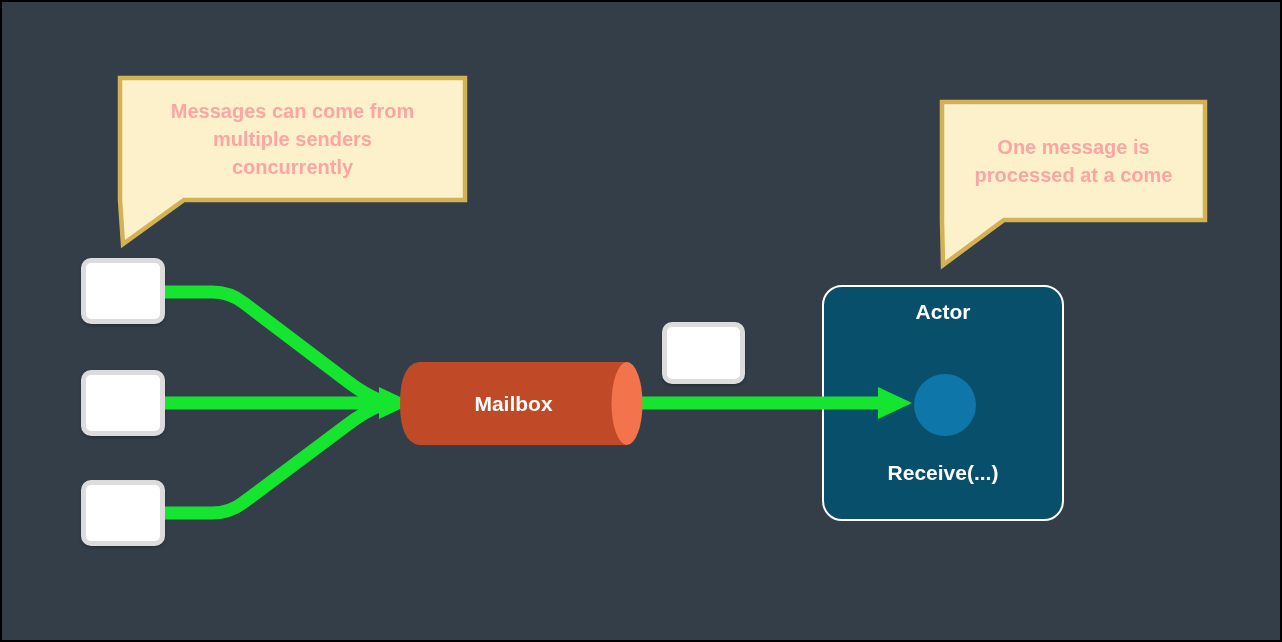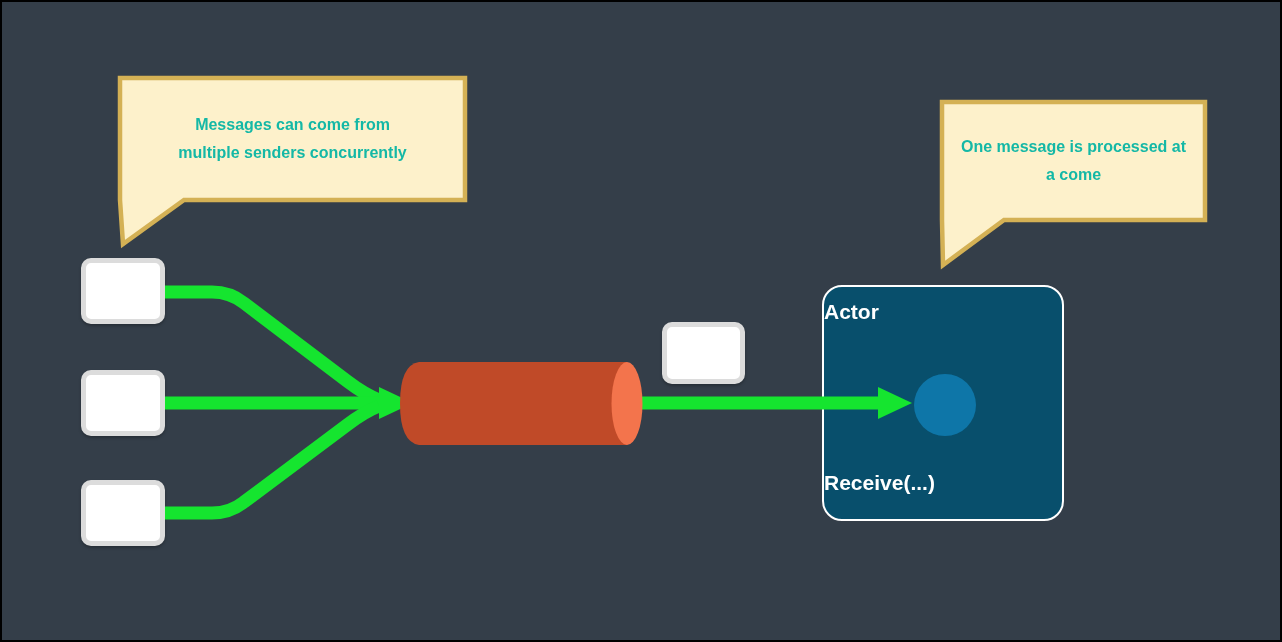--- a/index.html
+++ b/index.html
@@ -28,23 +28,23 @@
     box-shadow: 0 2px 3px rgba(0,0,0,0.25);
     z-index: 1;
   }
   .callout-text {
     position: absolute;
     display: flex;
     align-items: center;
     justify-content: center;
     text-align: center;
     font-weight: bold;
-    font-size: 16px;
+    font-size: 20px;
     line-height: 28px;
-    color: #14b8a6;
+    color: #fca5a5;
     box-sizing: border-box;
     z-index: 10;
   }
   .callout-text.left  { left: 118px; top: 76px;  width: 345px; height: 122px; padding: 0 48px; }
   .callout-text.right { left: 940px; top: 100px; width: 263px; height: 118px; padding: 0 18px; }
   .mailbox-label {
     position: absolute;
     left: 398px; top: 388px; width: 227px;
     text-align: center;
     font-weight: bold;
@@ -59,26 +59,27 @@
     width: 242px; height: 236px;
     background: #084F6C;
     border: 2.5px solid #FFFFFF;
     border-radius: 20px;
     box-sizing: border-box;
     z-index: 1;
   }
   .actor-title, .actor-receive {
     position: absolute;
     left: 0; width: 100%;
+    text-align: center;
     font-weight: bold;
     font-size: 21px;
     color: #FFFFFF;
   }
   .actor-title   { top: 13px; }
-  .actor-receive { top: 174px; margin-top: 10px; }
+  .actor-receive { top: 174px; }
   .actor-circle {
     position: absolute;
     left: 90px; top: 87px;
     width: 62px; height: 62px;
     border-radius: 50%;
     background: #0E76A8;
   }
 </style>
 </head>
 <body>
@@ -110,14 +111,15 @@
 
     <path d="M640,401 L877,401" fill="none" stroke-width="13" stroke="#15E52F"></path>
     <polygon points="876,385 910,401 876,417" fill="#15E52F"></polygon>
 
     <path d="M417,360 L625,360 L625,443 L417,443 Q398,440 398,401.5 Q398,363 417,360 Z" fill="#C04A28"></path>
     <ellipse cx="625" cy="401.5" rx="15.5" ry="41.5" fill="#F3744C"></ellipse>
   </svg>
 
   <div class="callout-text left">Messages can come from multiple senders concurrently</div>
   <div class="callout-text right">One message is processed at a come</div>
+  <div class="mailbox-label">Mailbox</div>
 
 </div>
 
 </body></html>

